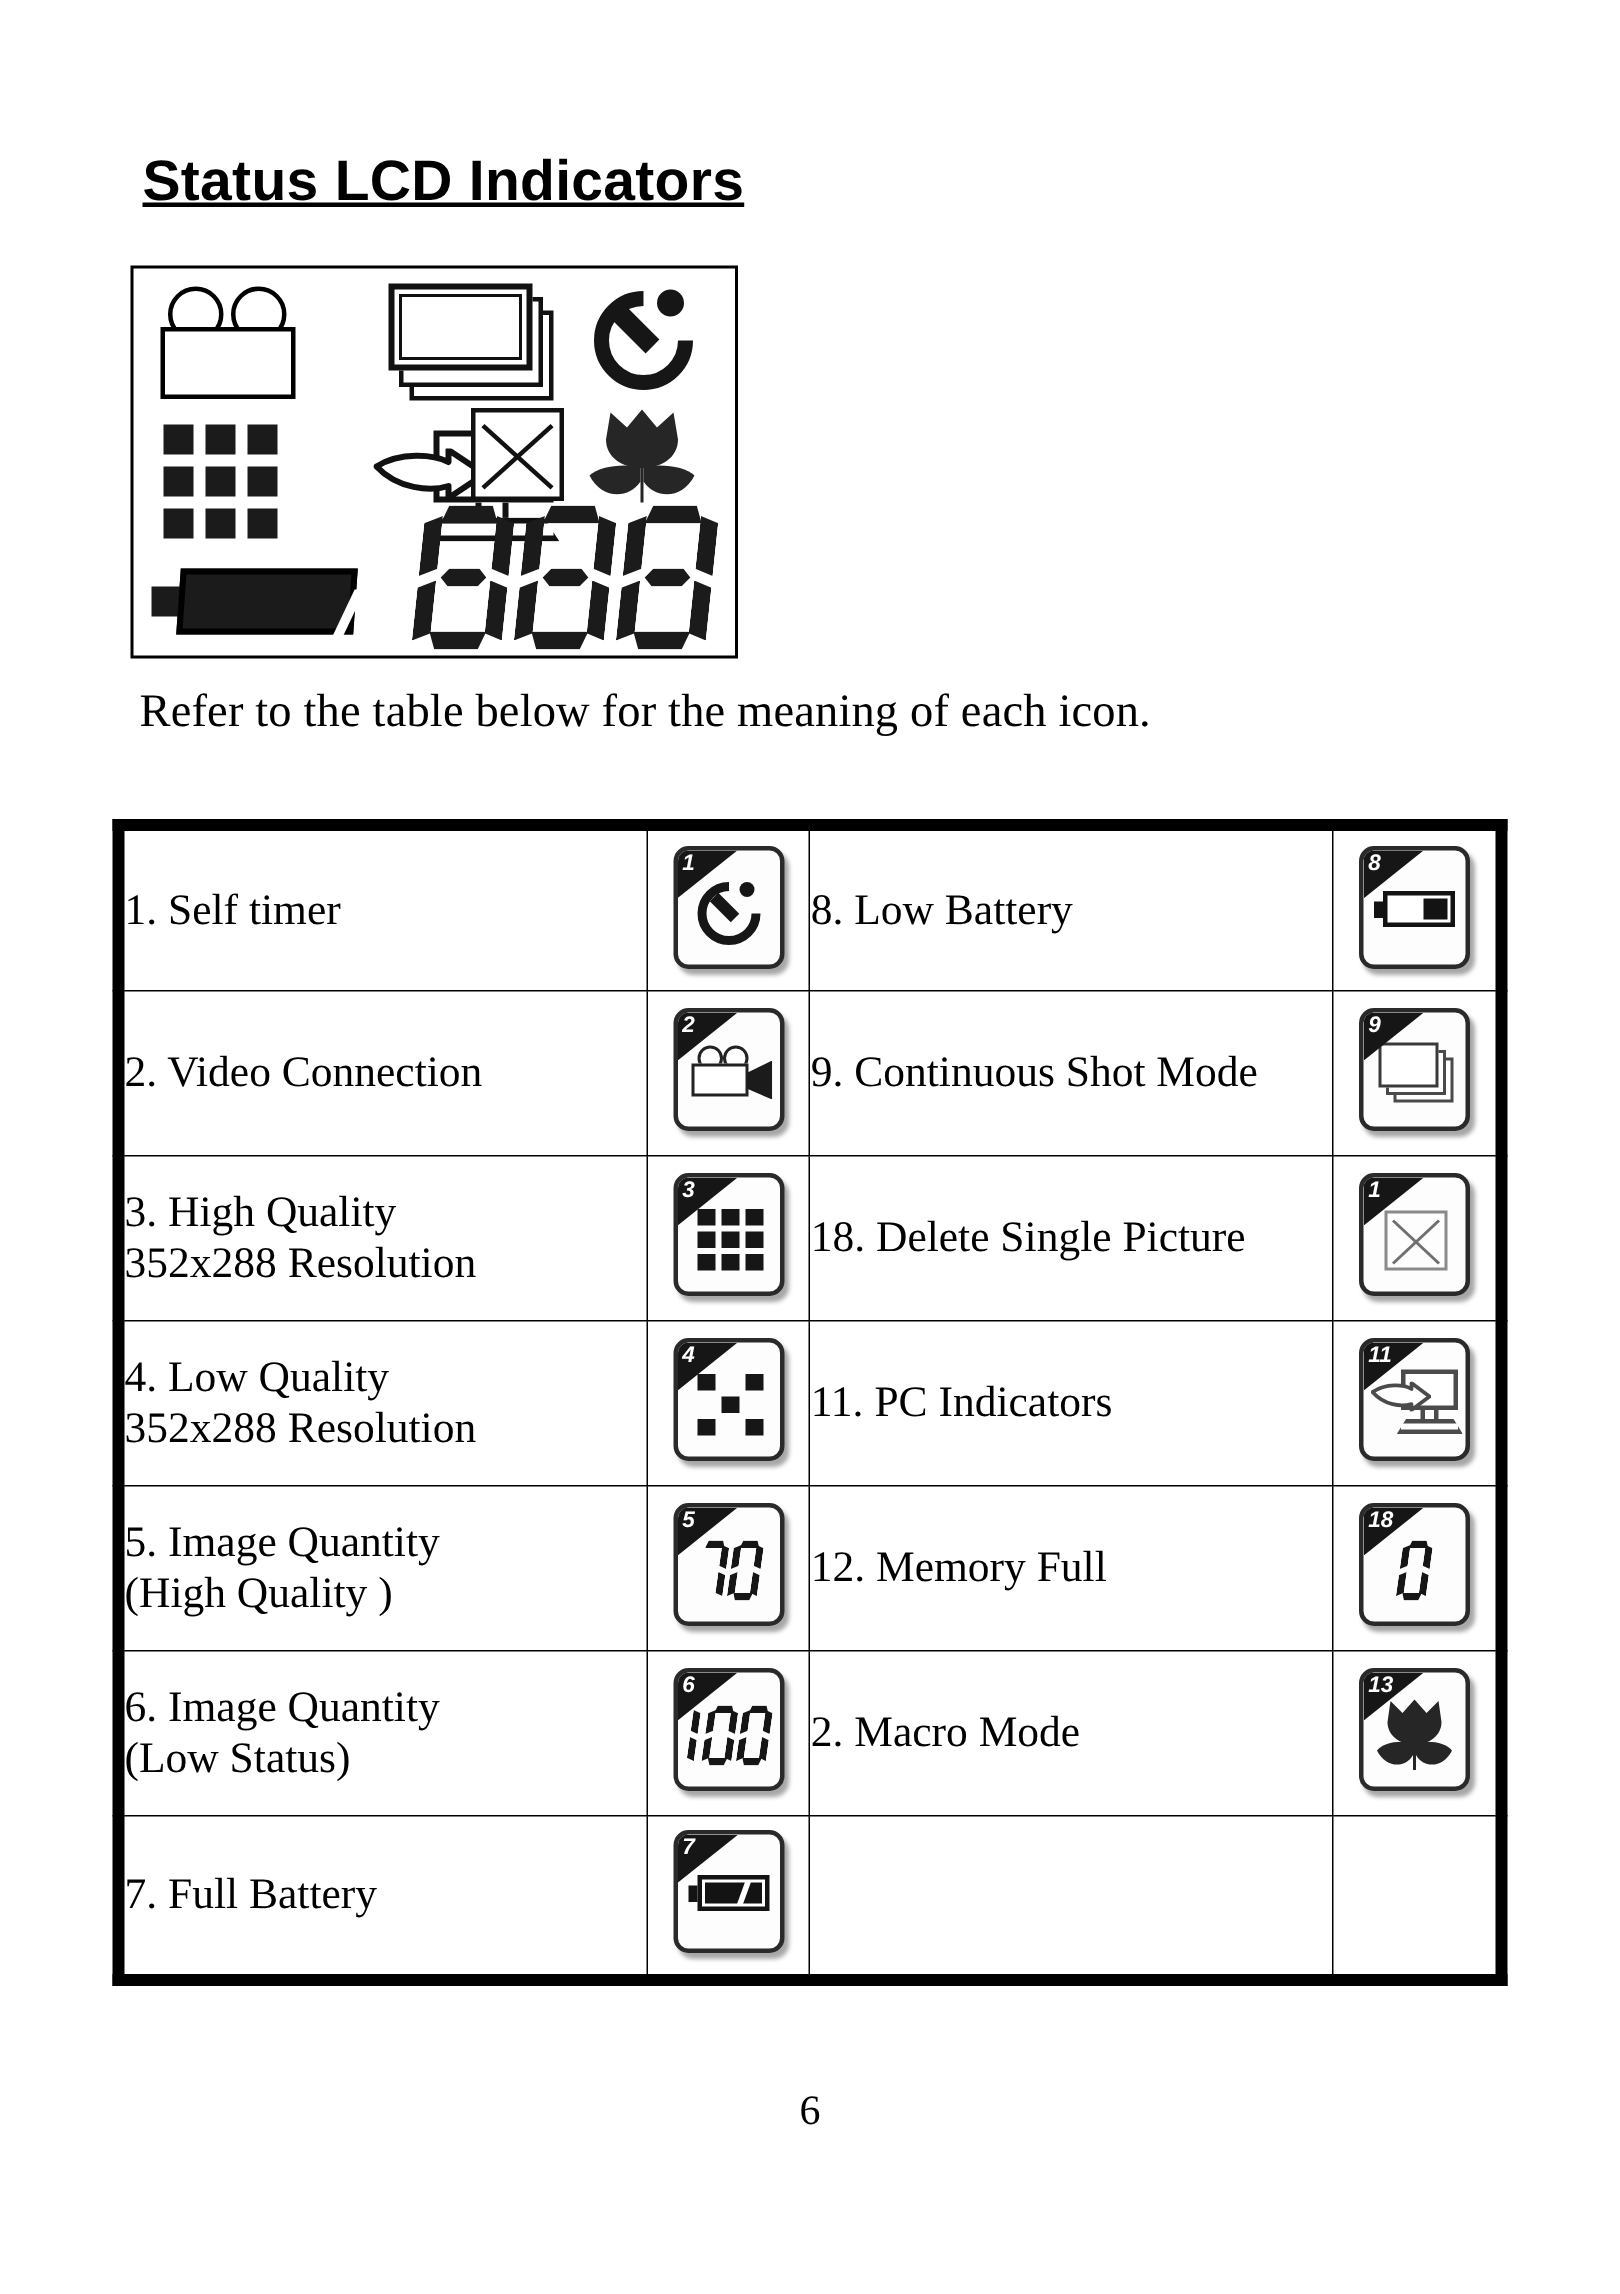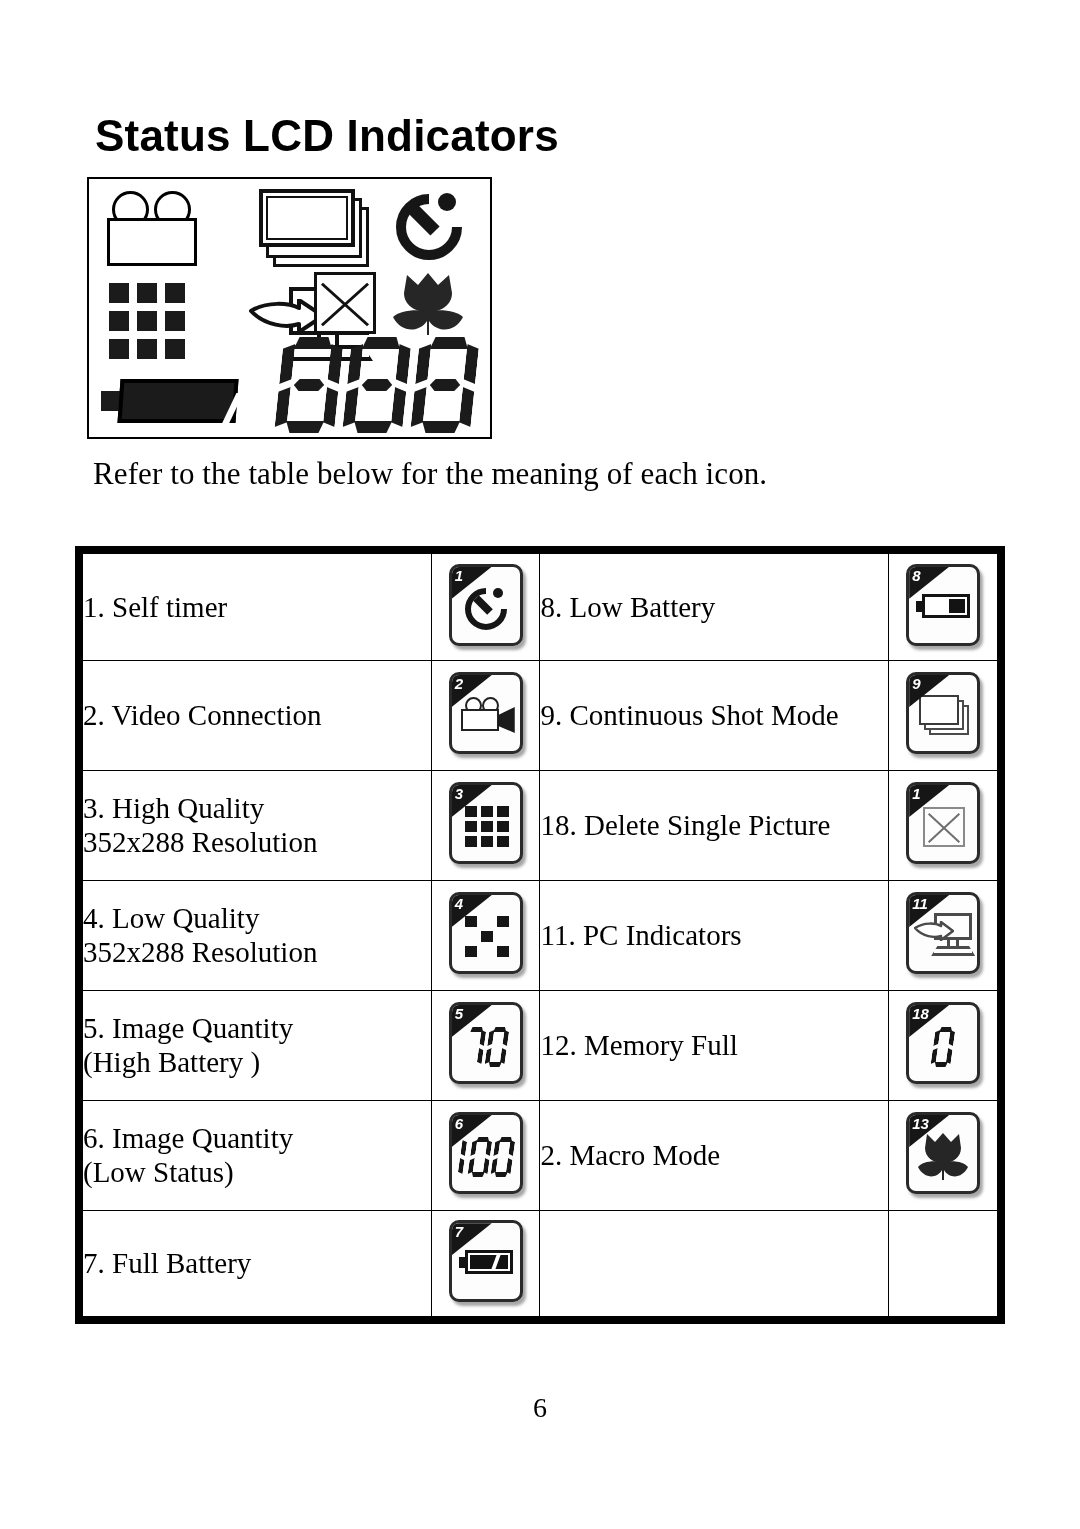--- a/index.html
+++ b/index.html
@@ -13,26 +13,27 @@
     position: relative;
     font-family: "Liberation Serif", serif;
     color: #000000;
     overflow: hidden;
   }
 
   
   .page-title {
     position: absolute;
     left: 95px;
-    top: 111px;
+    top: 100px;
     font-family: "Liberation Sans", sans-serif;
     font-weight: bold;
-    font-size: 44px;
+    font-size: 38px;
     letter-spacing: 0.2px;
     color: #000;
+    text-decoration: underline;
   }
 
   
   .lcd-panel {
     position: absolute;
     left: 87px;
     top: 177px;
     width: 405px;
     height: 262px;
     border: 2px solid #000;
@@ -551,21 +552,21 @@
           </span>
         </span>
       </span>
     </td>
   </tr>
 
   <tr>
     <td class="c-label">
       <span>5. </span>
       <span>Image Quantity</span>
-      <span class="label-line2">(High Battery )</span>
+      <span class="label-line2">(High Quality )</span>
     </td>
     <td class="c-icon">
       <span class="badge">
         <span class="corner"></span>
         <span class="corner-num">5</span>
         <span class="art">
           <span class="dg-wrap">
             <span class="tiny-digit">
               <i class="s t-a"></i>
                   <i class="s t-b"></i>

